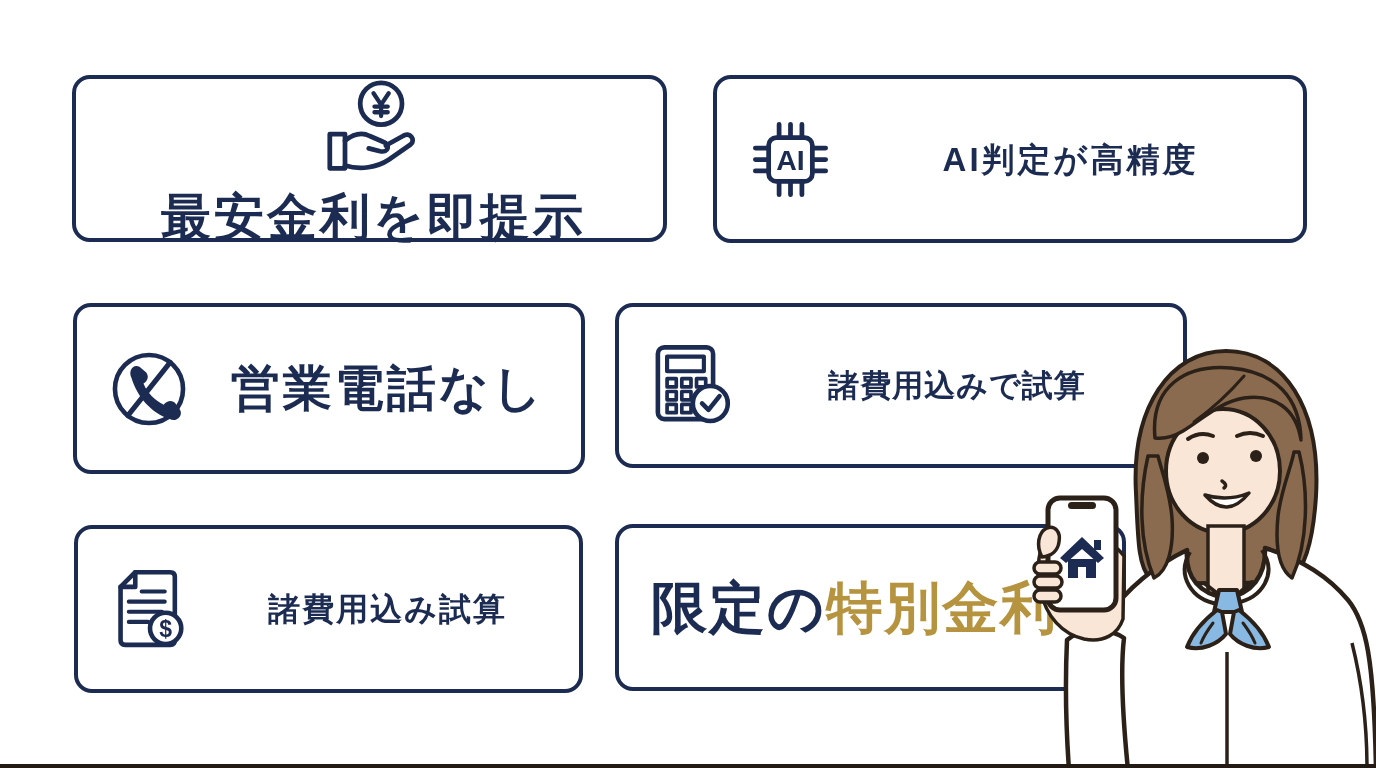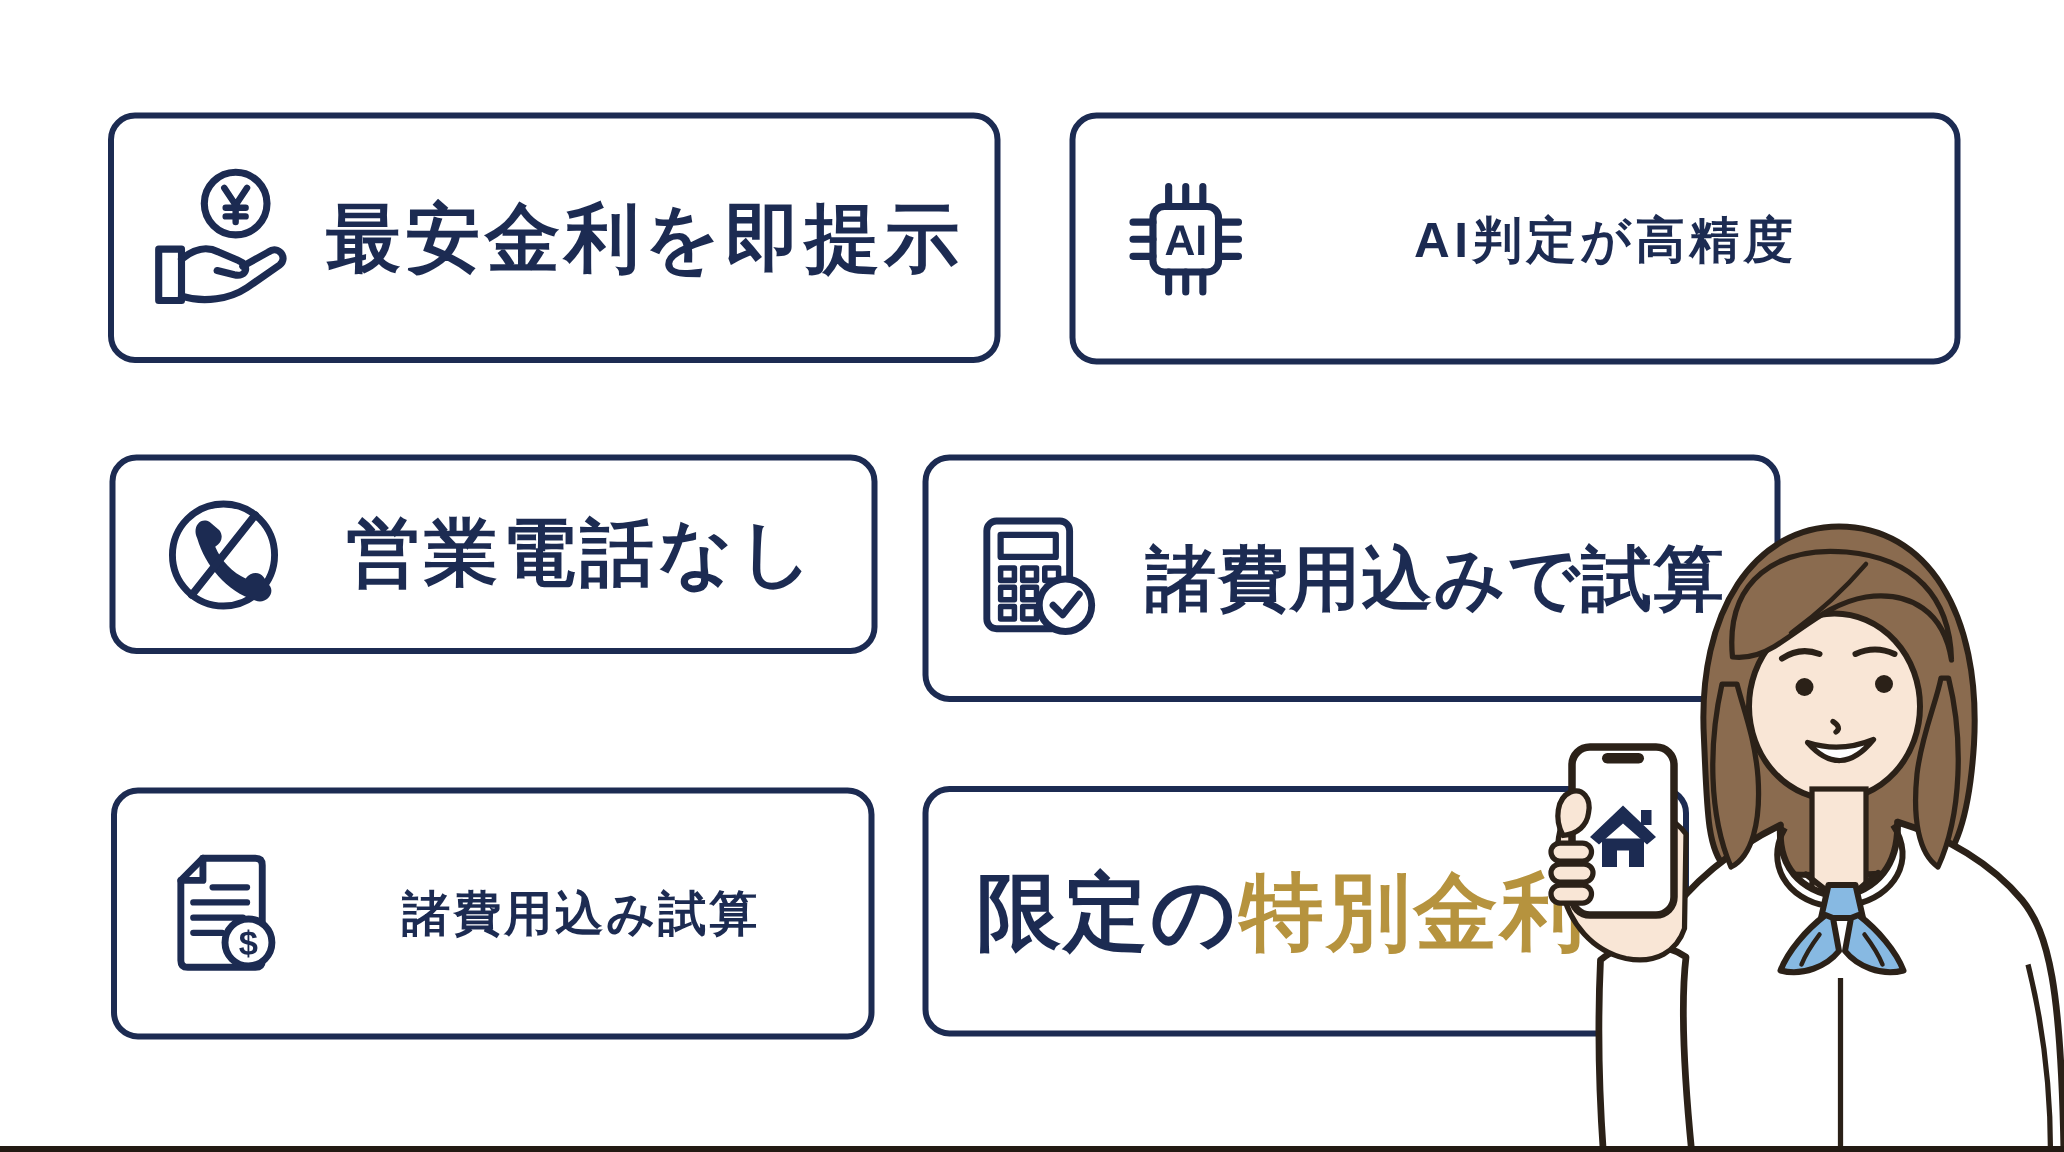--- a/index.html
+++ b/index.html
@@ -30,28 +30,28 @@
   .feature-box .icon svg{display:block;}
   .feature-label{
     flex:1;
     text-align:center;
     font-weight:900;
     color:var(--navy);
     letter-spacing:3px;
     white-space:nowrap;
     line-height:1;
   }
-  .box1{left:72px;top:75px;width:595px;height:167px;}
+  .box1{left:72px;top:75px;width:595px;height:167px;flex-direction:column;}
   .box1 .feature-label{font-size:50px;}
   .box2{left:713px;top:75px;width:594px;height:168px;}
   .box2 .feature-label{font-size:33px;}
-  .box3{left:73px;top:303px;width:512px;height:133px;}
+  .box3{left:73px;top:303px;width:512px;height:171px;}
   .box3 .feature-label{font-size:49px;}
   .box4{left:615px;top:303px;width:572px;height:165px;gap:12px;}
-  .box4 .feature-label{font-size:47px;letter-spacing:1px;}
+  .box4 .feature-label{font-size:31px;letter-spacing:1px;}
   .box5{left:74px;top:525px;width:509px;height:168px;}
   .box5 .feature-label{font-size:32px;letter-spacing:2px;}
   .box6{left:615px;top:524px;width:511px;height:167px;padding-left:32px;}
   .box6 .feature-label{text-align:left;font-size:56px;letter-spacing:2px;}
   .gold-text{color:var(--gold);}
 
   .advisor{position:absolute;left:1036px;top:338px;width:340px;height:430px;z-index:5;}
   .advisor svg{display:block;overflow:visible;}
 
   .bottom-line{position:absolute;left:0;top:764px;width:1376px;height:4px;background:#231a13;z-index:6;}

